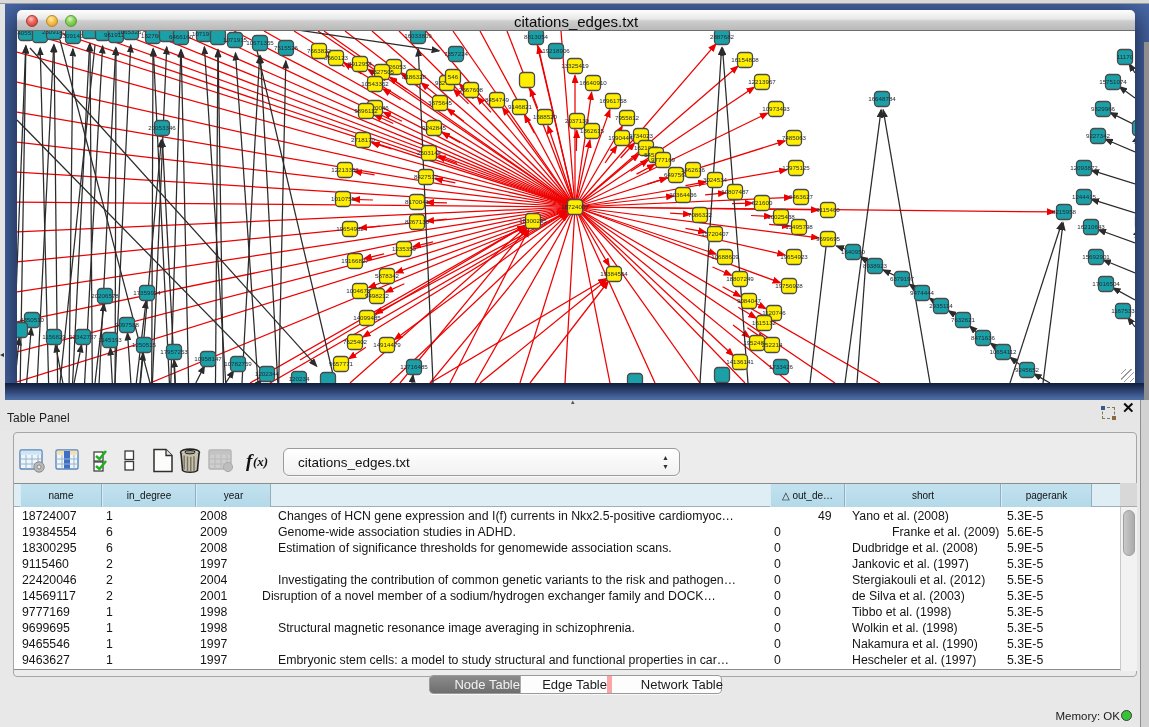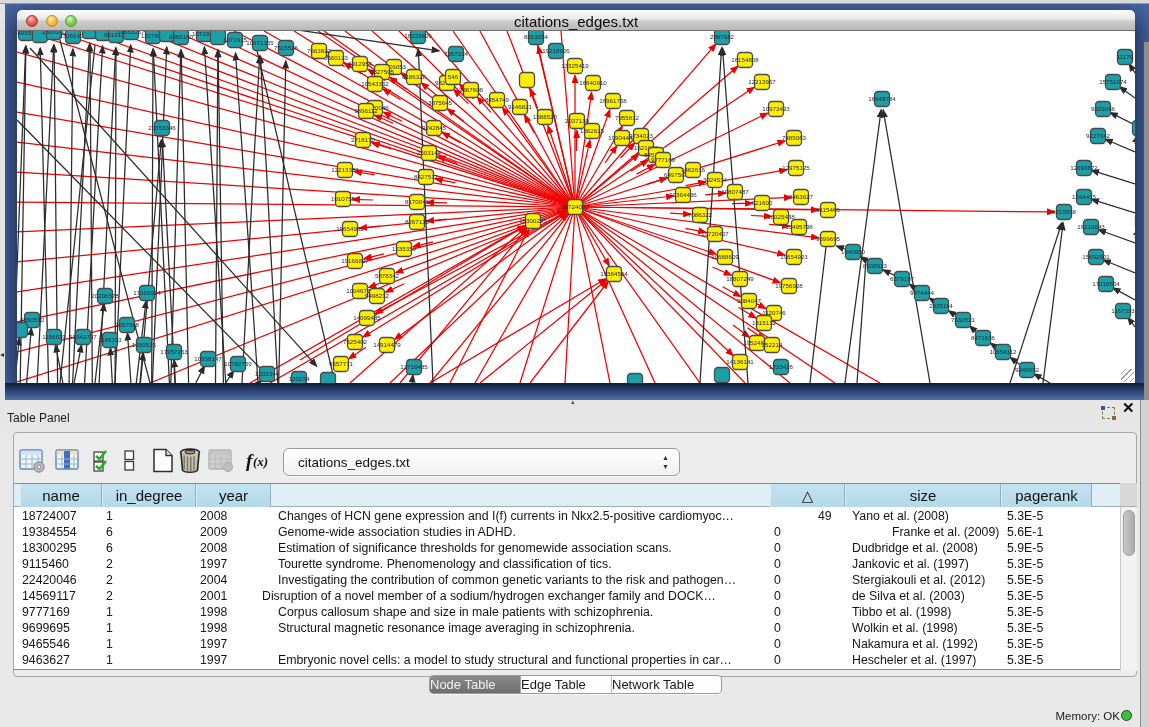--- a/index.html
+++ b/index.html
@@ -28,32 +28,32 @@
 #floaticon:before{content:"";position:absolute;left:-2px;top:-2px;width:4px;height:4px;background:#3a5a8a}
 #floaticon:after{content:"";position:absolute;right:-2px;bottom:-2px;width:4px;height:4px;background:#8a6a3a}
 #closex{position:absolute;left:1122px;top:-1px;font-size:15px;font-weight:bold;color:#0a0a0a}
 #tpbox{position:absolute;left:13px;top:32px;width:1124px;height:245px;background:#ececec;border:1px solid #a6a6a6;border-radius:4px}
 
 #combo{position:absolute;left:283px;top:48px;width:397px;height:28px;background:linear-gradient(#ffffff,#f1f1f1);border:1px solid #9b9b9b;border-radius:6px;box-shadow:0 1px 1px rgba(255,255,255,.8)}
 #combotext{position:absolute;left:14px;top:6px;font-size:13.5px;color:#111}
 #comboarrows{position:absolute;right:10px;top:4px;font-size:7px;color:#333;line-height:9px;text-align:center}
 
 #thead{position:absolute;left:14px;top:83px;width:1106px;height:24px;background:#dfeef5;border-top:1px solid #8c8c8c;border-bottom:1px solid #9ab0ba}
-.th{position:absolute;top:0;height:24px;background:linear-gradient(#c3e2ef,#b2d8e8);border-right:1px solid #93aebc;border-left:1px solid #d7ecf4;font-size:15px;color:#111;text-align:center;line-height:24px;overflow:hidden}
+.th{position:absolute;top:0;height:24px;background:linear-gradient(#c3e2ef,#b2d8e8);border-right:1px solid #93aebc;border-left:1px solid #d7ecf4;font-size:10px;color:#111;text-align:center;line-height:24px;overflow:hidden}
 #tbody{position:absolute;left:14px;top:107px;width:1106px;height:163px;background:#fff;border-bottom:1px solid #8a8a8a}
 .tr{position:absolute;left:0;width:1106px;height:16px;font-size:12.3px;color:#141414}
 .tr span{position:absolute;top:0.5px;white-space:nowrap}
 #vsb{position:absolute;left:1120px;top:83px;width:17px;height:188px;background:#f2f2f2;border-left:1px solid #c9c9c9}
 #vsbcorner{position:absolute;left:1120px;top:83px;width:17px;height:24px;background:#d8d8d8;border-bottom:1px solid #aaa}
 #vsbthumb{position:absolute;left:1122.5px;top:110px;width:12px;height:46px;border-radius:6px;background:linear-gradient(90deg,#c9c9c9,#ababab);border:1px solid #9f9f9f}
 
 #tabs{position:absolute;left:429px;top:275px;width:293px;height:19px;border:1px solid #9a9a9a;border-radius:4px;background:#fdfdfd;box-shadow:0 1px 0 rgba(255,255,255,.7)}
-.tab{position:absolute;top:0;height:17px;font-size:13px;line-height:17px;text-align:left;color:#1a1a1a}
+.tab{position:absolute;top:0;height:17px;font-size:13px;line-height:17px;text-align:right;color:#1a1a1a}
 #tab1{left:0;width:90px;background:linear-gradient(#8b8b8b,#6e6e6e);color:#f2f2f2;border-radius:3px 0 0 3px}
-#tab2{left:90px;width:92px;border-left:1px solid #aaa;border-right:1px solid #fca5a5}
+#tab2{left:90px;width:92px;border-left:1px solid #aaa;border-right:5px solid #fca5a5}
 #tab3{left:182px;width:111px}
 
 #mem{position:absolute;left:1015px;top:310px;width:105px;text-align:right;font-size:11.5px;color:#1a1a1a}
 #memdot{position:absolute;left:1121px;top:310px;width:11px;height:11px;border-radius:50%;background:#35c435;border:1.5px solid #3a3a3a}
 #rline{position:absolute;left:1140px;top:0;width:1px;height:327px;background:#8f8f8f}
 #rstrip2{position:absolute;left:1141px;top:0;width:8px;height:327px;background:#d2d2d2}
 </style></head><body>
 <div id="root">
  <div id="topstrip"></div>
  <div id="desktop">
@@ -628,56 +628,55 @@
 </svg>
   <div id="combo">
         <div id="combotext">citations_edges.txt</div>
         <div id="comboarrows">▲<br>▼</div>
       </div>
   <div id="thead">
     <div class="th" style="left:6px;width:82px">name</div>
     <div class="th" style="left:88px;width:94px">in_degree</div>
     <div class="th" style="left:182px;width:75px">year</div>
     <div class="th" style="left:756px;width:75px">△ out_de…</div>
-    <div class="th" style="left:831px;width:156px">size</div>
+    <div class="th" style="left:831px;width:156px">short</div>
     <div class="th" style="left:987px;width:91px">pagerank</div>
   </div>
   <div id="tbody">
         <div class="tr" style="top:1.5px">
           <span style="left:8px">18724007</span>
           <span style="left:92px">1</span>
           <span style="left:186px">2008</span>
           <span style="left:264px">Changes of HCN gene expression and I(f) currents in Nkx2.5-positive cardiomyoc…</span>
           <span style="left:804px">49</span>
           <span style="left:838px">Yano et al. (2008)</span>
           <span style="left:993px">5.3E-5</span>
         </div>
         <div class="tr" style="top:17.5px">
           <span style="left:8px">19384554</span>
           <span style="left:92px">6</span>
           <span style="left:186px">2009</span>
           <span style="left:264px">Genome-wide association studies in ADHD.</span>
           <span style="left:760px">0</span>
           <span style="left:878px">Franke et al. (2009)</span>
-          <span style="left:993px">5.6E-1</span>
+          <span style="left:993px">5.6E-5</span>
         </div>
         <div class="tr" style="top:33.5px">
           <span style="left:8px">18300295</span>
           <span style="left:92px">6</span>
           <span style="left:186px">2008</span>
           <span style="left:264px">Estimation of significance thresholds for genomewide association scans.</span>
           <span style="left:760px">0</span>
           <span style="left:838px">Dudbridge et al. (2008)</span>
           <span style="left:993px">5.9E-5</span>
         </div>
         <div class="tr" style="top:49.5px">
           <span style="left:8px">9115460</span>
           <span style="left:92px">2</span>
           <span style="left:186px">1997</span>
-          <span style="left:264px">Tourette syndrome. Phenomenology and classification of tics.</span>
           <span style="left:760px">0</span>
           <span style="left:838px">Jankovic et al. (1997)</span>
           <span style="left:993px">5.3E-5</span>
         </div>
         <div class="tr" style="top:65.5px">
           <span style="left:8px">22420046</span>
           <span style="left:92px">2</span>
           <span style="left:186px">2004</span>
           <span style="left:264px">Investigating the contribution of common genetic variants to the risk and pathogen…</span>
           <span style="left:760px">0</span>
@@ -690,47 +689,46 @@
           <span style="left:186px">2001</span>
           <span style="left:248px">Disruption of a novel member of a sodium/hydrogen exchanger family and DOCK…</span>
           <span style="left:760px">0</span>
           <span style="left:838px">de Silva et al. (2003)</span>
           <span style="left:993px">5.3E-5</span>
         </div>
         <div class="tr" style="top:97.5px">
           <span style="left:8px">9777169</span>
           <span style="left:92px">1</span>
           <span style="left:186px">1998</span>
-          <span style="left:264px">Corpus callosum shape and size in male patients with schizophrenia.</span>
           <span style="left:760px">0</span>
           <span style="left:838px">Tibbo et al. (1998)</span>
           <span style="left:993px">5.3E-5</span>
         </div>
         <div class="tr" style="top:113.5px">
           <span style="left:8px">9699695</span>
           <span style="left:92px">1</span>
           <span style="left:186px">1998</span>
           <span style="left:264px">Structural magnetic resonance image averaging in schizophrenia.</span>
           <span style="left:760px">0</span>
           <span style="left:838px">Wolkin et al. (1998)</span>
           <span style="left:993px">5.3E-5</span>
         </div>
         <div class="tr" style="top:129.5px">
           <span style="left:8px">9465546</span>
           <span style="left:92px">1</span>
           <span style="left:186px">1997</span>
           <span style="left:760px">0</span>
-          <span style="left:838px">Nakamura et al. (1992)</span>
+          <span style="left:838px">Nakamura et al. (1990)</span>
           <span style="left:993px">5.3E-5</span>
         </div>
         <div class="tr" style="top:145.5px">
           <span style="left:8px">9463627</span>
           <span style="left:92px">1</span>
           <span style="left:186px">1997</span>
-          <span style="left:264px">Embryonic novel cells: a model to study structural and functional properties in car…</span>
+          <span style="left:264px">Embryonic stem cells: a model to study structural and functional properties in car…</span>
           <span style="left:760px">0</span>
           <span style="left:838px">Hescheler et al. (1997)</span>
           <span style="left:993px">5.3E-5</span>
         </div>
       </div>
   <div id="vsb"></div>
       <div id="vsbcorner"></div>
       <div id="vsbthumb"></div>
   <div id="tabs">
         <div id="tab1" class="tab">Node Table</div>

